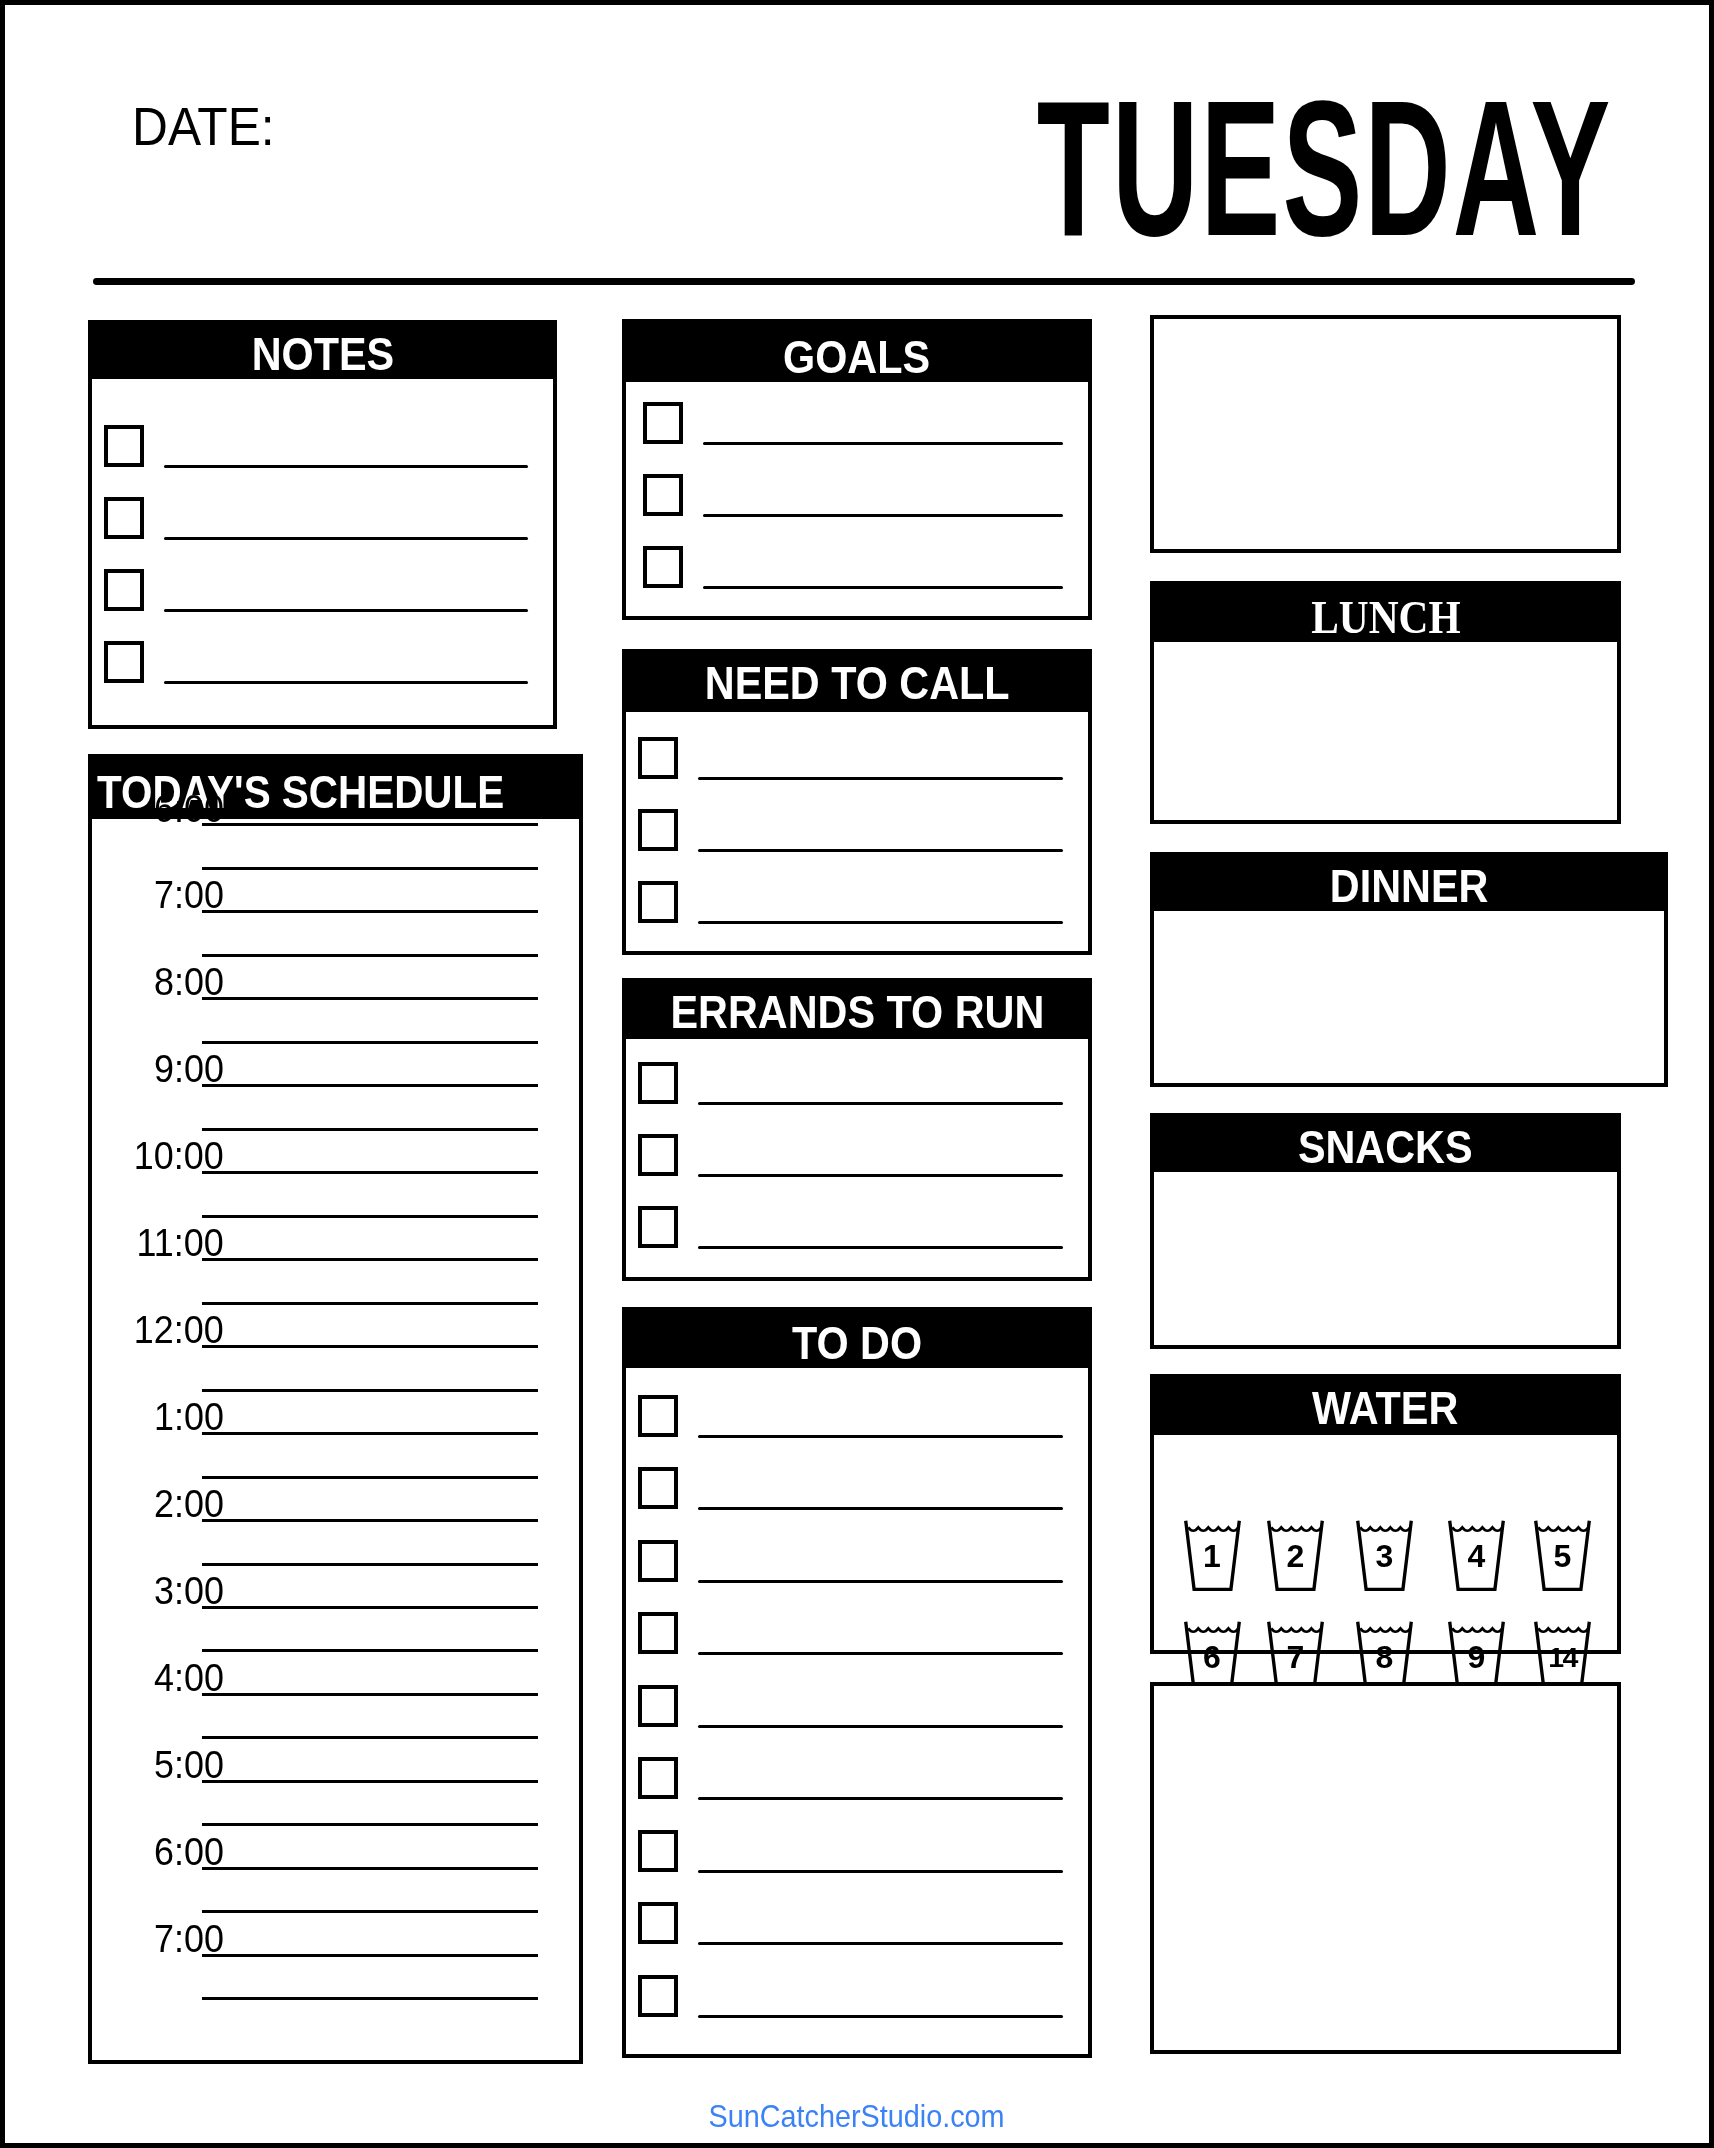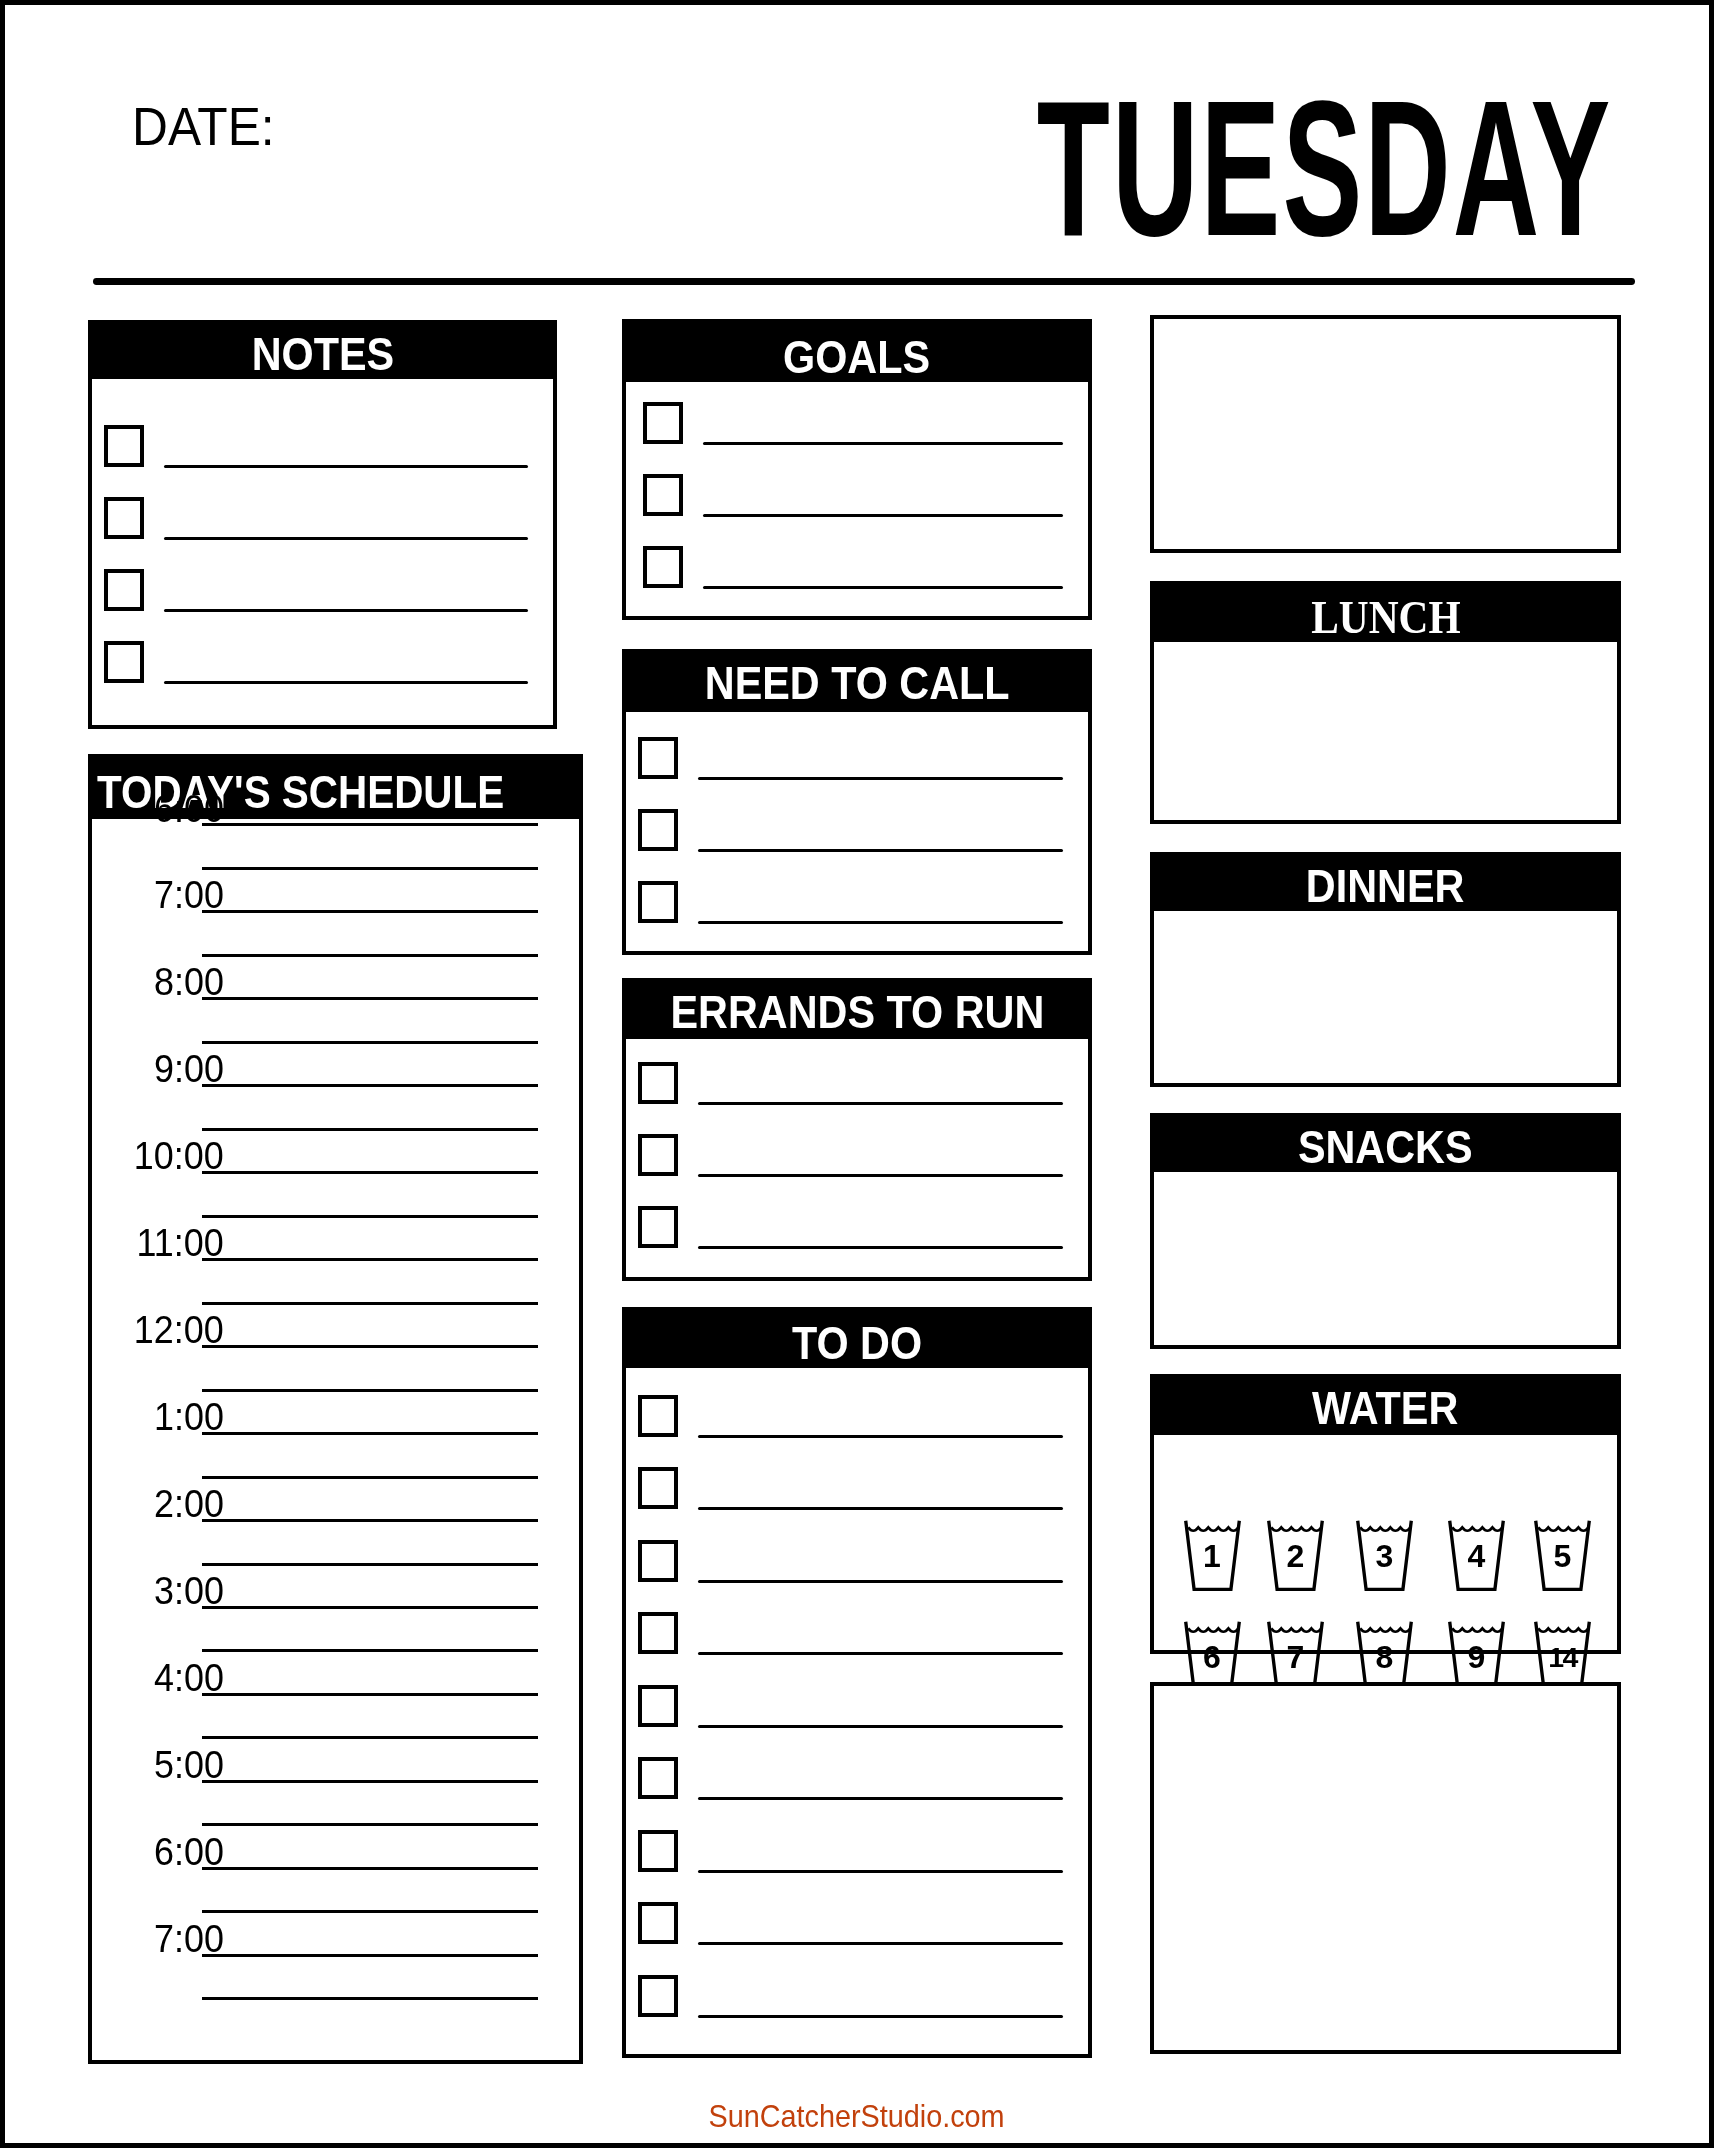--- a/index.html
+++ b/index.html
@@ -18,21 +18,21 @@
   .line { position:absolute; left:60px; right:0; bottom:6.7px; height:3.4px; background:#000; border-radius:1.7px; }
   .sched-time { position:absolute; right:355px; top:0; font-family:"Liberation Sans", sans-serif; font-size:39px; line-height:44px; transform:scaleX(0.92); transform-origin:right top; text-align:right; }
   .sched-line { position:absolute; left:110px; width:336px; height:2.5px; background:#000; }
 
   .cups { position:absolute; left:0; right:0; }
   .cup { position:absolute; width:59px; height:72px; }
   .cup svg { position:absolute; left:0; top:0; }
   .cup-num { position:absolute; left:0; right:0; top:20px; text-align:center; font-family:"Liberation Sans", sans-serif; font-weight:bold; font-size:32px; line-height:34px; }
   .cup-num.two { font-size:28.5px; letter-spacing:-1.7px; }
 
-  .footer { position:absolute; left:0; width:1714px; top:2098px; text-align:center; font-family:"Liberation Sans", sans-serif; font-size:32px; color:#c2410c; }
+  .footer { position:absolute; left:0; width:1714px; top:2098px; text-align:center; font-family:"Liberation Sans", sans-serif; font-size:32px; color:#3b82f6; }
   .footer span { display:inline-block; transform:scaleX(0.9); }
 </style>
 </head>
 <body>
 
 <div class="page-border"></div>
 
 <div class="date-label">DATE:</div>
 <div class="day-title">TUESDAY</div>
 <div class="rule"></div>
@@ -197,21 +197,21 @@
 
 <div class="box" style="left:1150px; top:315px; width:471px; height:238px;">
   <div style="position:absolute; left:0; right:0; top:55px; bottom:0;"></div>
 </div>
 
 <div class="box" style="left:1150px; top:581px; width:471px; height:243px;">
   <div class="box-header" style="height:57px; line-height:64px;font-family:Liberation Serif, serif;"><span>LUNCH</span></div>
   <div style="position:absolute; left:0; right:0; top:57px; bottom:0;"></div>
 </div>
 
-<div class="box" style="left:1150px; top:852px; width:471px; height:235px;">
+<div class="box" style="left:1150px; top:852px; width:518px; height:235px;">
   <div class="box-header" style="height:55px; line-height:60px;"><span>DINNER</span></div>
   <div style="position:absolute; left:0; right:0; top:55px; bottom:0;"></div>
 </div>
 
 <div class="box" style="left:1150px; top:1113px; width:471px; height:236px;">
   <div class="box-header" style="height:55px; line-height:59px;"><span>SNACKS</span></div>
   <div style="position:absolute; left:0; right:0; top:55px; bottom:0;"></div>
 </div>
 
 <div class="box" style="left:1150px; top:1374px; width:471px; height:280px;">

